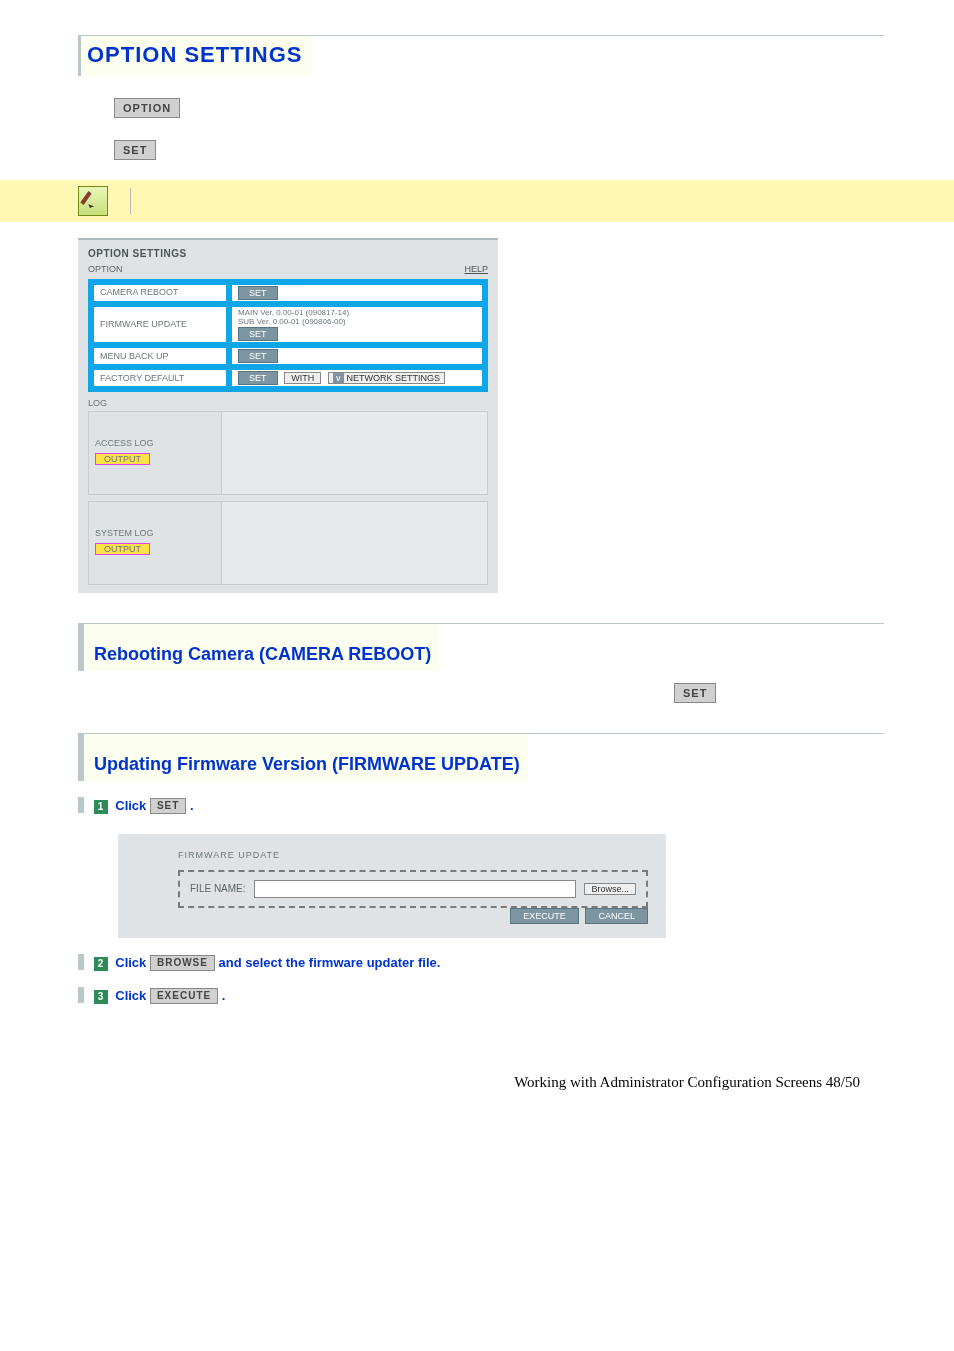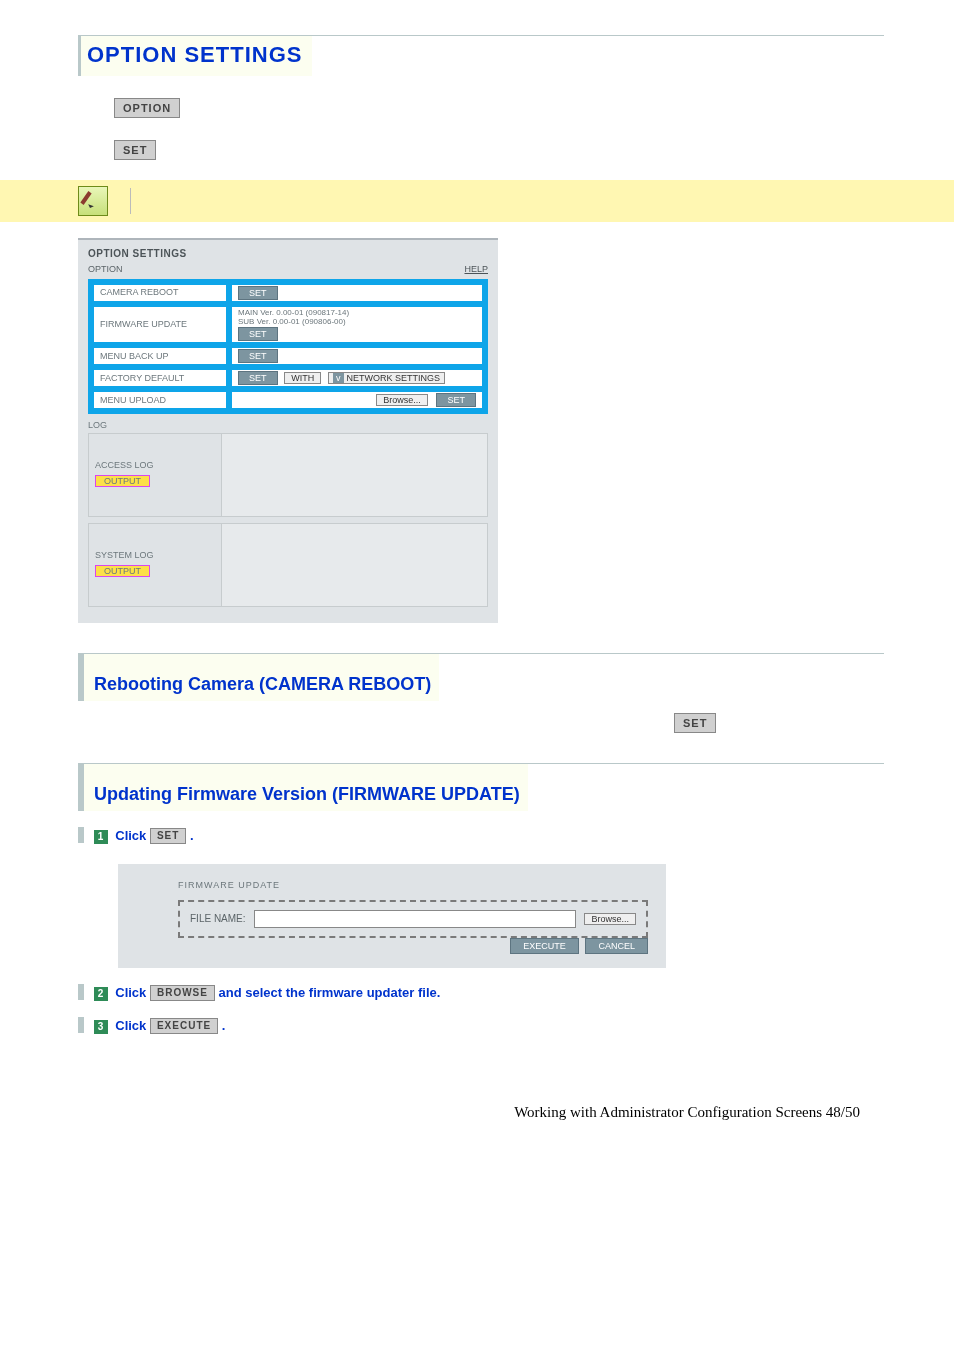--- a/index.html
+++ b/index.html
@@ -124,39 +124,32 @@
         <td><span class="btnDark">SET</span></td>
       </tr>
       <tr>
         <td class="lbl">FACTORY DEFAULT</td>
         <td>
           <span class="btnDark">SET</span>
           <span class="btnLight" style="margin:0 4px;">WITH</span>
           <span class="drop"><span class="v">v</span><span>NETWORK SETTINGS</span></span>
         </td>
       </tr>
-      <tr>
-        <td class="lbl">MENU UPLOAD</td>
-        <td style="text-align:right;">
-          <span class="btnLight">Browse...</span>
-          <span class="btnDark" style="margin-left:6px;">SET</span>
-        </td>
-      </tr>
     </tbody>
       </table>
 
     <div class="secLbl">LOG</div>
     <div class="logbox">
       <div class="l">
         <span>ACCESS LOG</span><br>
         <span class="ob">OUTPUT</span>
       </div>
       <div class="r"></div>
     </div>
-    <div class="logbox" style="padding-bottom:16px;">
+    <div class="logbox" style="padding-bottom:8px;">
       <div class="l">
         <span>SYSTEM LOG</span><br>
         <span class="ob">OUTPUT</span>
       </div>
       <div class="r"></div>
     </div>
   </div>
 
   <div class="subhead-box">
     <span class="subhead">Rebooting Camera (CAMERA REBOOT)</span>

